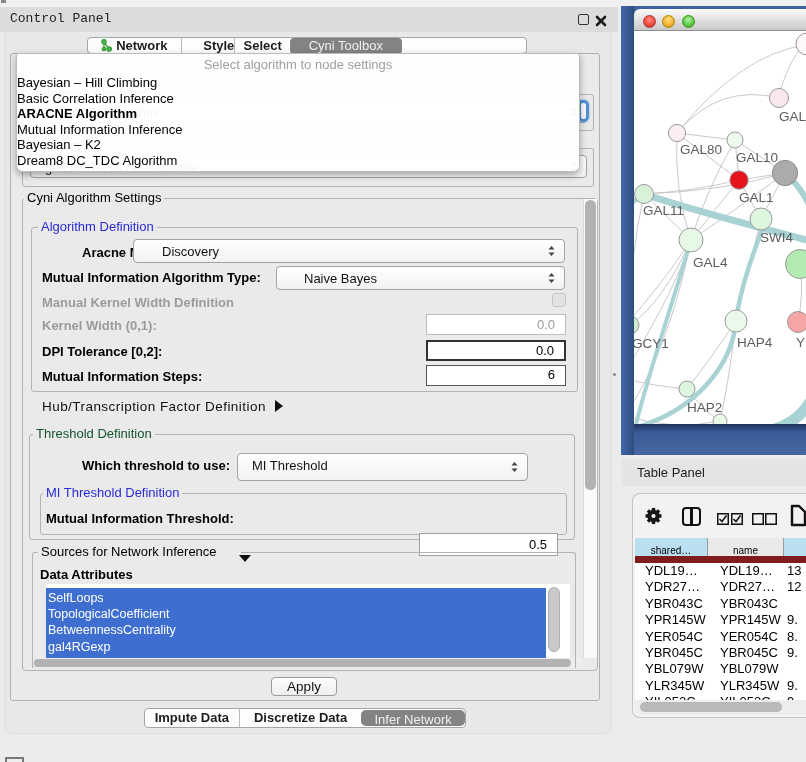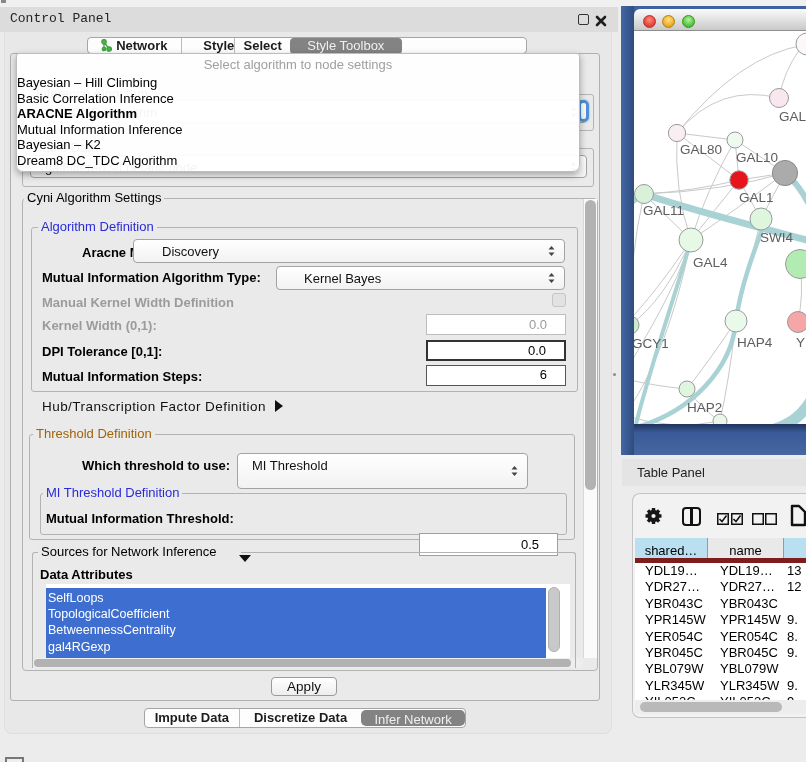--- a/index.html
+++ b/index.html
@@ -9,21 +9,21 @@
 .b { font-weight:bold; }
 .gray { color:#9b9b9b; }
 
 .grp { position:absolute; border:1px solid #b3b3b3; border-radius:3px; }
 .grpt { position:absolute; background:#eaeaea; padding:0 3px; font-size:13px; line-height:14px; }
 
 .combo { position:absolute; background:linear-gradient(#ffffff,#f2f2f2); border:1px solid #a3a3a3; border-radius:4px; font-size:13px; color:#111; }
 .combo .ar { position:absolute; right:8px; top:50%; margin-top:-6px; width:9px; height:12px; }
 .ar svg { display:block; }
 
-.tf { position:absolute; background:#fff; font-size:13px; text-align:right; padding-right:18px; }
+.tf { position:absolute; background:#fff; font-size:13px; text-align:right; padding-right:10px; }
 
 .tstrip { position:absolute; background:#fdfdfd; border:1px solid #a5a5a5; border-radius:4px; display:flex; align-items:center; }
 .tseg { font-size:13px; font-weight:bold; color:#1c1c1c; text-align:center; position:relative; line-height:16px; }
 .tsel { background:#838383; color:#efefef; border-radius:4px; font-weight:normal; }
 .tdiv { width:1px; background:#bcbcbc; align-self:stretch; }
 </style>
 </head>
 <body>
 
 <div class="abs" style="left:0;top:0;width:806px;height:7px;background:#f0f0f0;"></div>
@@ -49,21 +49,21 @@
           <line x1="3" y1="3" x2="3" y2="10"></line>
           <circle cx="3" cy="2.8" r="2.2"></circle>
           <circle cx="8.2" cy="10" r="2.2"></circle>
           <circle cx="3" cy="10" r="1.7"></circle>
         </g>
       </svg>Network</div>
   <div class="tdiv"></div>
   <div class="tseg" style="width:53px;text-align:right;">Style</div>
   <div class="tdiv"></div>
   <div class="tseg" style="width:55px;">Select</div>
-  <div class="tseg tsel" style="width:112px;">Style Toolbox</div>
+  <div class="tseg tsel" style="width:112px;">Cyni Toolbox</div>
   <div class="tseg" style="width:125px;margin-top:48px;">jActiveMNodules</div>
 </div>
 
 <div class="abs" style="left:10px;top:53px;width:590px;height:648px;background:#eaeaea;border:1px solid #b0b0b0;border-radius:3px;"></div>
 
 <div class="grp" style="left:22px;top:94px;width:572px;height:37px;"></div>
 <div class="grpt" style="left:33px;top:87px;">Inference Algorithm</div>
 <div class="combo" style="left:30px;top:100px;width:557px;height:23px;">
     <span style="position:absolute;left:14px;top:4px;">ARACNE Algorithm</span>
   <div class="ar">
@@ -101,50 +101,50 @@
     <span style="position:absolute;left:28px;top:4px;">Discovery</span>
   <div class="ar">
       <svg width="9" height="12">
         <path d="M1.5 4.5 L4.5 1 L7.5 4.5 Z M1.5 7.5 L4.5 11 L7.5 7.5 Z" fill="#444"></path>
       </svg>
     </div>
 </div>
 
 <div class="abs b" style="left:42px;top:270px;font-size:13px;">Mutual Information Algorithm Type:</div>
 <div class="combo" style="left:276px;top:266px;width:289px;height:24px;">
-    <span style="position:absolute;left:27px;top:4px;">Kernel Bayes</span>
+    <span style="position:absolute;left:27px;top:4px;">Naive Bayes</span>
   <div class="ar">
       <svg width="9" height="12">
         <path d="M1.5 4.5 L4.5 1 L7.5 4.5 Z M1.5 7.5 L4.5 11 L7.5 7.5 Z" fill="#444"></path>
       </svg>
     </div>
 </div>
 
 <div class="abs b gray" style="left:42px;top:295px;font-size:13px;">Manual Kernel Width Definition</div>
 <div class="abs" style="left:552px;top:293px;width:14px;height:14px;background:#e2e2e2;border:1px solid #c6c6c6;border-radius:3px;"></div>
 
 <div class="abs b gray" style="left:42px;top:318px;font-size:13px;">Kernel Width (0,1):</div>
 <div class="tf" style="left:426px;top:314px;width:140px;height:21px;border:1px solid #bdbdbd;color:#9b9b9b;line-height:19px;">0.0</div>
 
-<div class="abs b" style="left:42px;top:344px;font-size:13px;">DPI Tolerance [0,1]:</div>
+<div class="abs b" style="left:42px;top:344px;font-size:13px;">DPI Tolerance [0,2]:</div>
 <div class="tf" style="left:426px;top:340px;width:140px;height:21px;border:2px solid #333;color:#000;line-height:17px;">0.0</div>
 
 <div class="abs b" style="left:42px;top:369px;font-size:13px;">Mutual Information Steps:</div>
 <div class="tf" style="left:426px;top:365px;width:140px;height:21px;border:1.5px solid #555;color:#000;line-height:18px;">6</div>
 
 <div class="abs" style="left:42px;top:399px;font-size:13.5px;color:#111;letter-spacing:0.45px;">Hub/Transcription Factor Definition</div>
 <div class="abs" style="left:273px;top:399px;"><svg width="12" height="14">
       <path d="M2 1 L10 7 L2 13 Z" fill="#111"></path>
     </svg></div>
 
 <div class="grp" style="left:29px;top:434px;width:546px;height:106px;"></div>
-<div class="grpt" style="left:33px;top:427px;color:#a16207;">Threshold Definition</div>
+<div class="grpt" style="left:33px;top:427px;color:#14532d;">Threshold Definition</div>
 
 <div class="abs b" style="left:82px;top:458px;font-size:13px;">Which threshold to use:</div>
-<div class="combo" style="left:237px;top:453px;width:291px;height:36px;padding-left:27px;">
+<div class="combo" style="left:237px;top:453px;width:291px;height:28px;padding-left:27px;">
     <span style="position:absolute;left:14px;top:4px;">MI Threshold</span>
   <div class="ar">
       <svg width="9" height="12">
         <path d="M1.5 4.5 L4.5 1 L7.5 4.5 Z M1.5 7.5 L4.5 11 L7.5 7.5 Z" fill="#444"></path>
       </svg>
     </div>
 </div>
 
 <div class="grp" style="left:40px;top:493px;width:527px;height:42px;"></div>
 <div class="grpt" style="left:43px;top:486px;color:#2a2ad8;">MI Threshold Definition</div>
@@ -290,21 +290,21 @@
     <path d="M16.5 6 L19 8.5 L23.5 2.5" stroke="#111" stroke-width="1.5" fill="none"></path>
     <rect x="35.75" y="0.75" width="10.5" height="10.5" fill="none" stroke="#111" stroke-width="1.5"></rect>
     <rect x="48.75" y="0.75" width="10.5" height="10.5" fill="none" stroke="#111" stroke-width="1.5"></rect>
   </svg>
 </div>
 <div class="abs" style="left:790px;top:504px;"><svg width="16" height="23">
       <path d="M2 2 L9 2 L15 8 L15 21 L2 21 Z" fill="none" stroke="#111" stroke-width="2.4" stroke-linejoin="round"></path>
     </svg></div>
 
 <div class="abs" style="left:635px;top:538px;width:171px;height:165px;background:#fff;overflow:hidden;">
-  <div style="display:flex;height:25px;border-bottom:5px solid #7f1d1d;font-size:13px;">
+  <div style="display:flex;height:25px;border-bottom:7px solid #7f1d1d;font-size:10px;">
     <div style="width:73px;background:#b9dff0;border-right:1px solid #9a9a9a;text-align:center;line-height:25px;">shared…</div>
     <div style="width:76px;background:#e9e9e9;border-right:1px solid #9a9a9a;text-align:center;line-height:25px;">name</div>
     <div style="flex:1;background:#b9dff0;"></div>
   </div>
   <div style="font-size:13px;color:#000;line-height:16.4px;display:flex;">
     <div style="width:73px;padding-left:10px;">YDL19…<br>YDR27…<br>YBR043C<br>YPR145W<br>YER054C<br>YBR045C<br>YBL079W<br>YLR345W<br>YIL052C</div>
     <div style="width:76px;padding-left:12px;">YDL19…<br>YDR27…<br>YBR043C<br>YPR145W<br>YER054C<br>YBR045C<br>YBL079W<br>YLR345W<br>YIL052C</div>
     <div style="flex:1;padding-left:3px;">13<br>12<br><br>9.<br>8.<br>9.<br><br>9.<br>9.</div>
   </div>
 </div>

